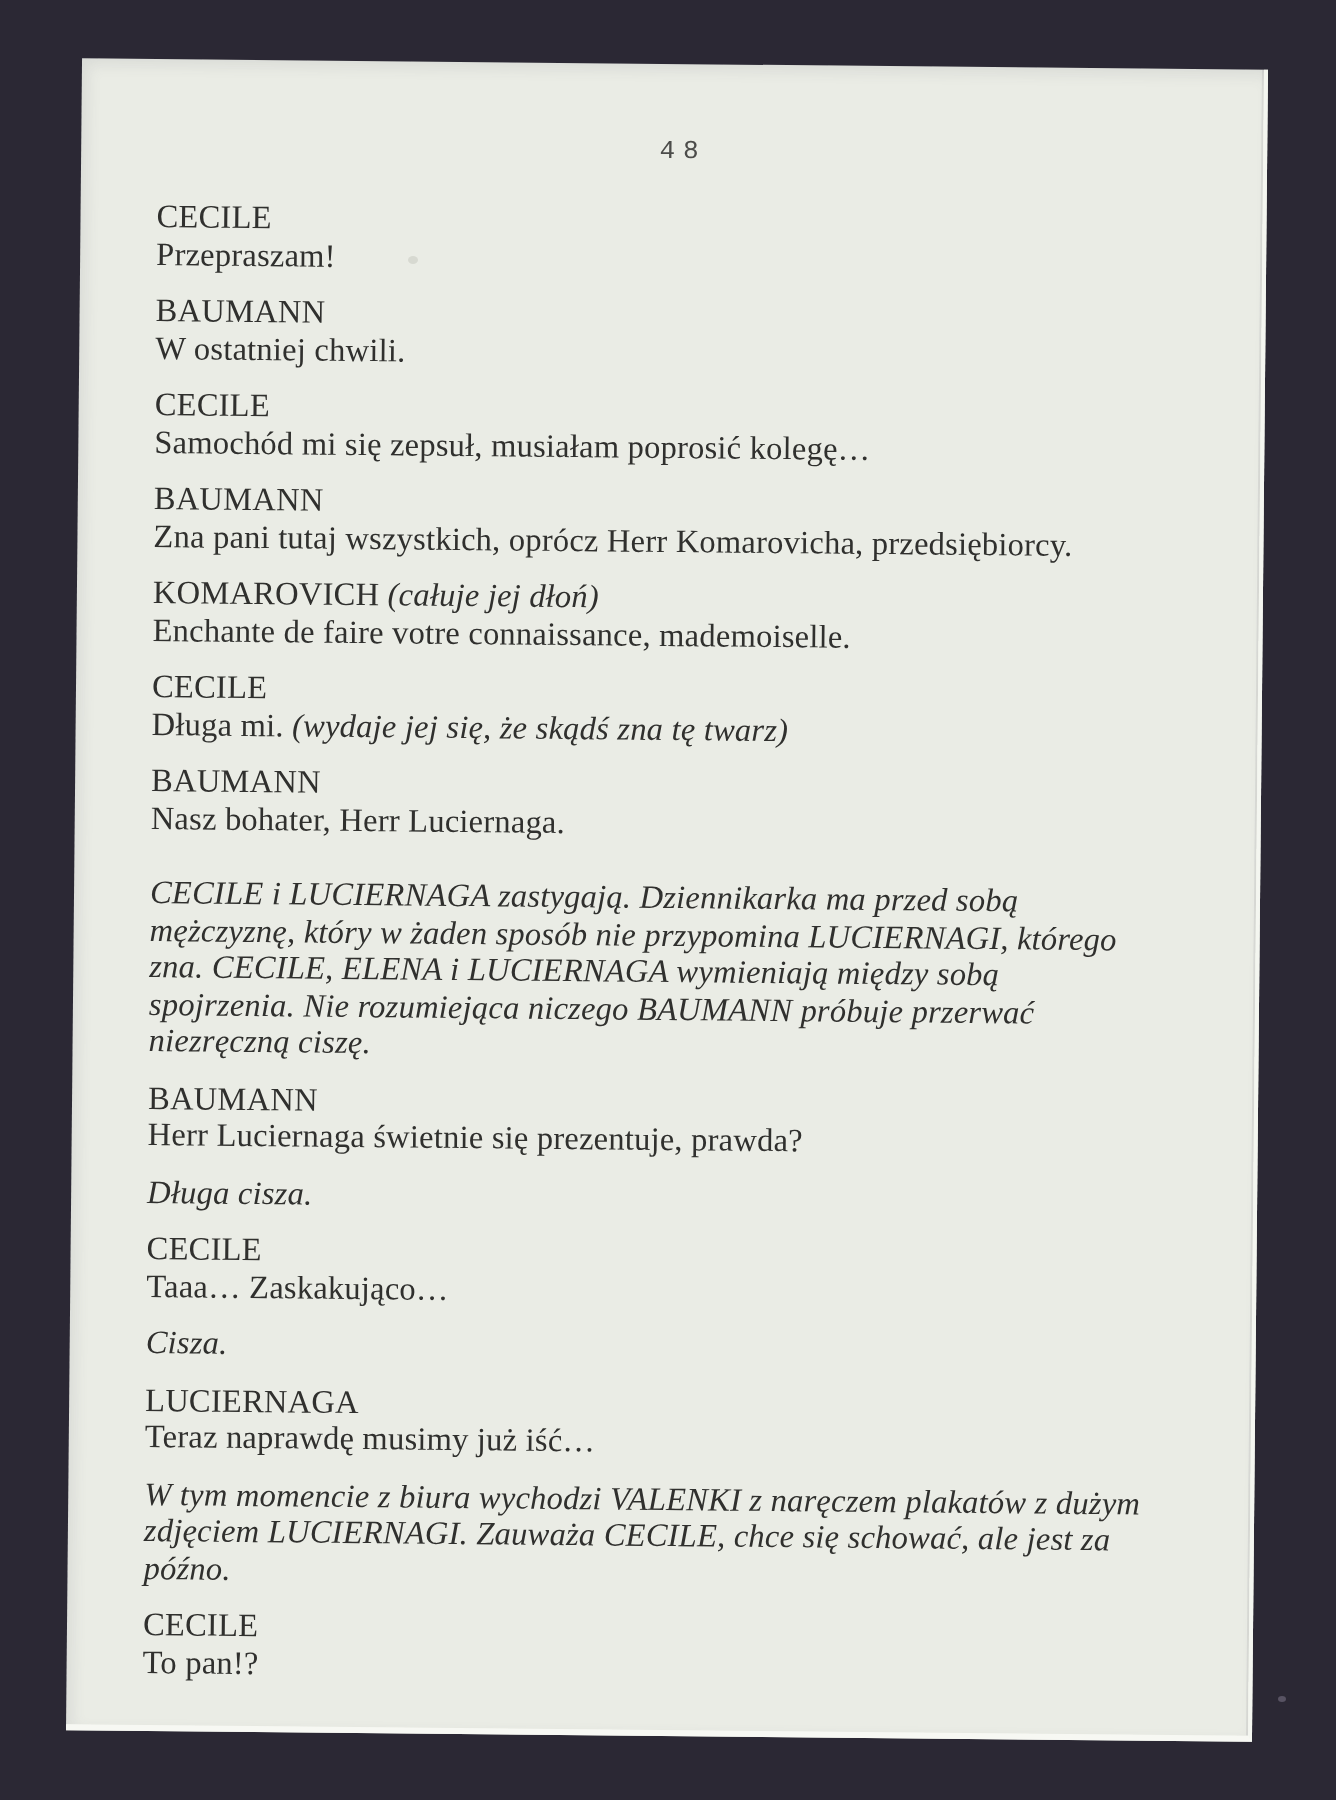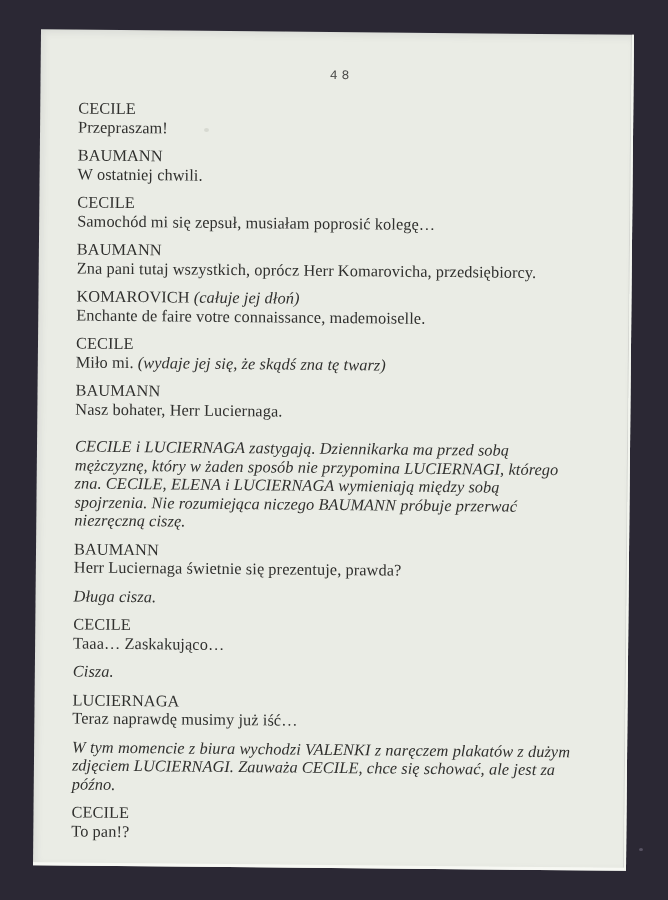--- a/index.html
+++ b/index.html
@@ -95,21 +95,21 @@
       <div class="line">Zna pani tutaj wszystkich, oprócz Herr Komarovicha, przedsiębiorcy.</div>
     </div>
 
     <div class="block">
       <div class="char"><span>KOMAROVICH</span> <span class="ital">(całuje jej dłoń)</span></div>
       <div class="line">Enchante de faire votre connaissance, mademoiselle.</div>
     </div>
 
     <div class="block">
       <div class="char">CECILE</div>
-      <div class="line"><span>Miło mi.</span> <span class="ital">(wydaje jej się, że skądś zna tę twarz)</span></div>
+      <div class="line"><span>Długa mi.</span> <span class="ital">(wydaje jej się, że skądś zna tę twarz)</span></div>
     </div>
 
     <div class="block">
       <div class="char">BAUMANN</div>
       <div class="line">Nasz bohater, Herr Luciernaga.</div>
     </div>
 
     <div class="block direction gap-before">CECILE i LUCIERNAGA zastygają. Dziennikarka ma przed sobą mężczyznę, który w żaden sposób nie przypomina LUCIERNAGI, którego zna. CECILE, ELENA i LUCIERNAGA wymieniają między sobą spojrzenia. Nie rozumiejąca niczego BAUMANN próbuje przerwać niezręczną ciszę.</div>
 
     <div class="block">

